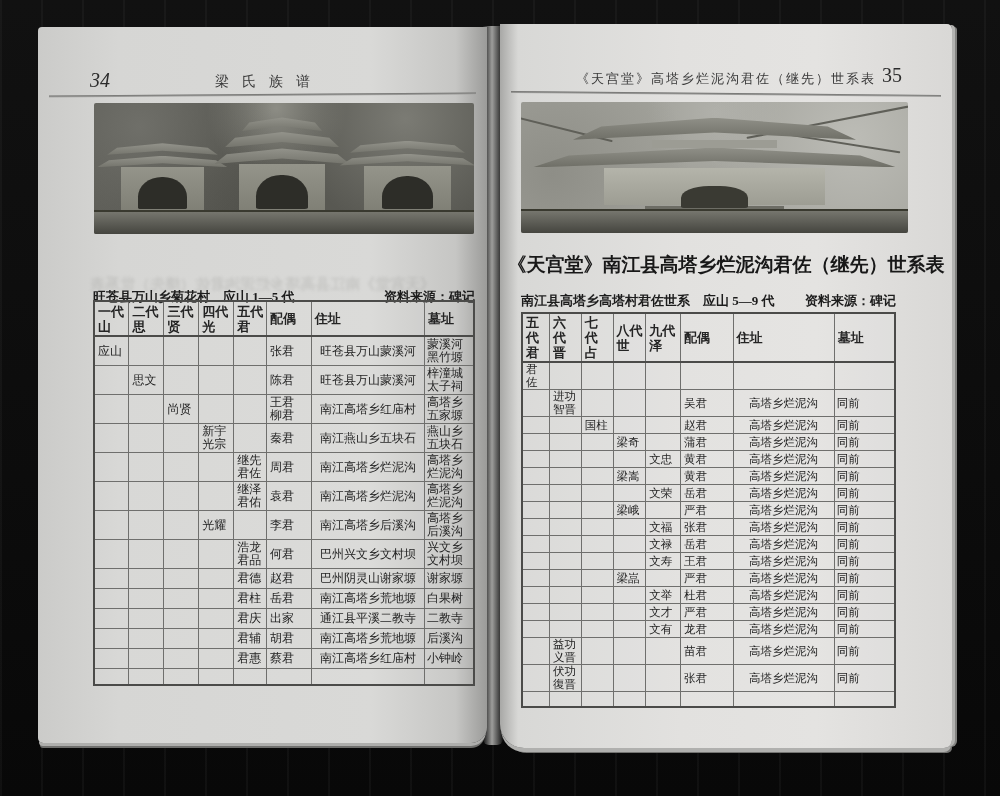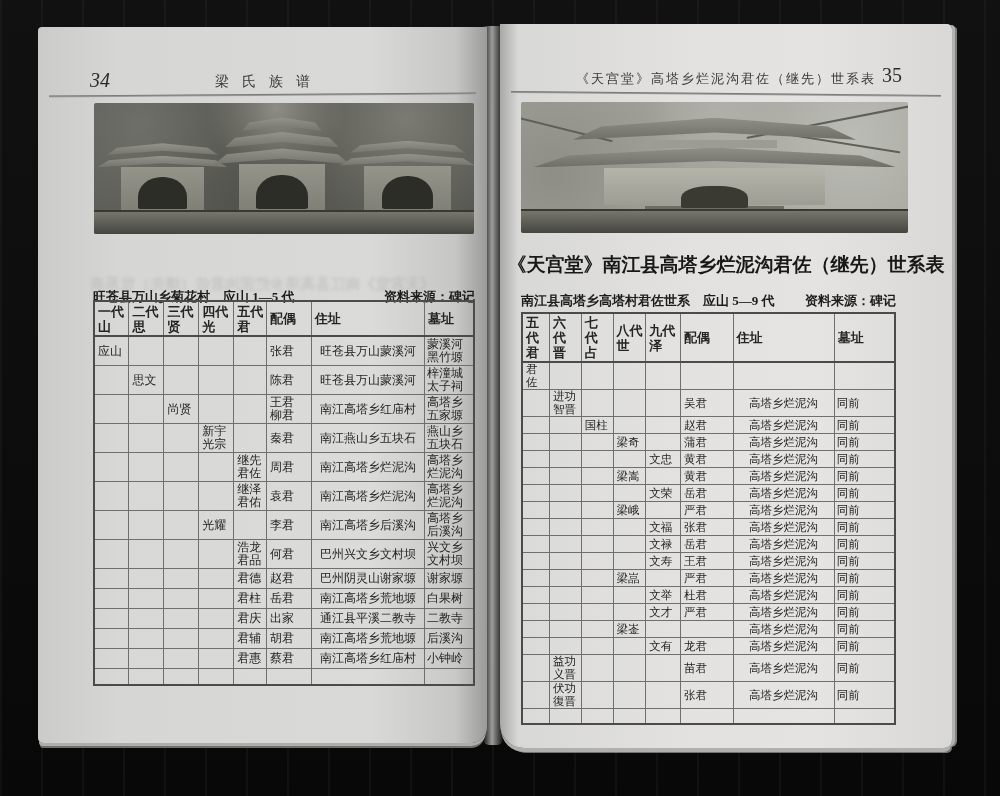--- a/index.html
+++ b/index.html
@@ -549,30 +549,20 @@
           <td class="c3"></td>
           <td class="c4">文才</td>
           <td class="c5">严君</td>
           <td class="c6">高塔乡烂泥沟</td>
           <td class="c7">同前</td>
         </tr>
         <tr class="single-row">
           <td class="c0"></td>
           <td class="c1"></td>
           <td class="c2"></td>
-          <td class="c3">梁崟</td>
-          <td class="c4"></td>
-          <td class="c5"></td>
-          <td class="c6">高塔乡烂泥沟</td>
-          <td class="c7">同前</td>
-        </tr>
-        <tr class="single-row">
-          <td class="c0"></td>
-          <td class="c1"></td>
-          <td class="c2"></td>
           <td class="c3"></td>
           <td class="c4">文有</td>
           <td class="c5">龙君</td>
           <td class="c6">高塔乡烂泥沟</td>
           <td class="c7">同前</td>
         </tr>
         <tr class="tall-row">
           <td class="c0"></td>
           <td class="c1">益功
 义晋</td>

